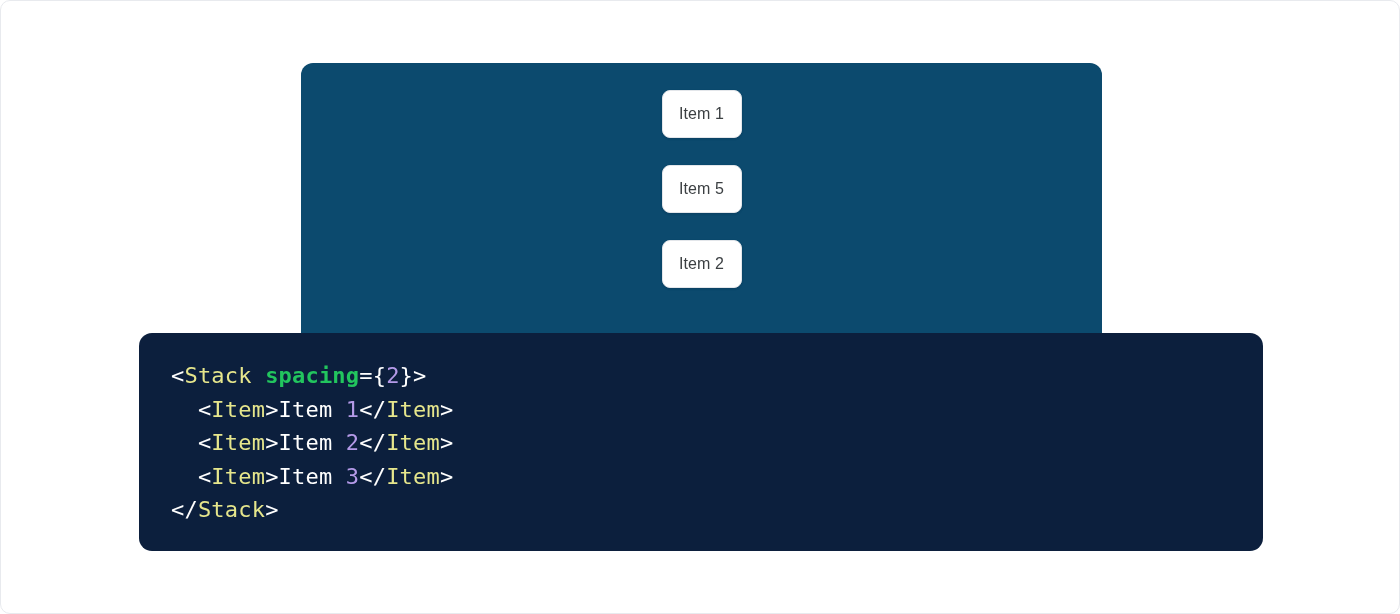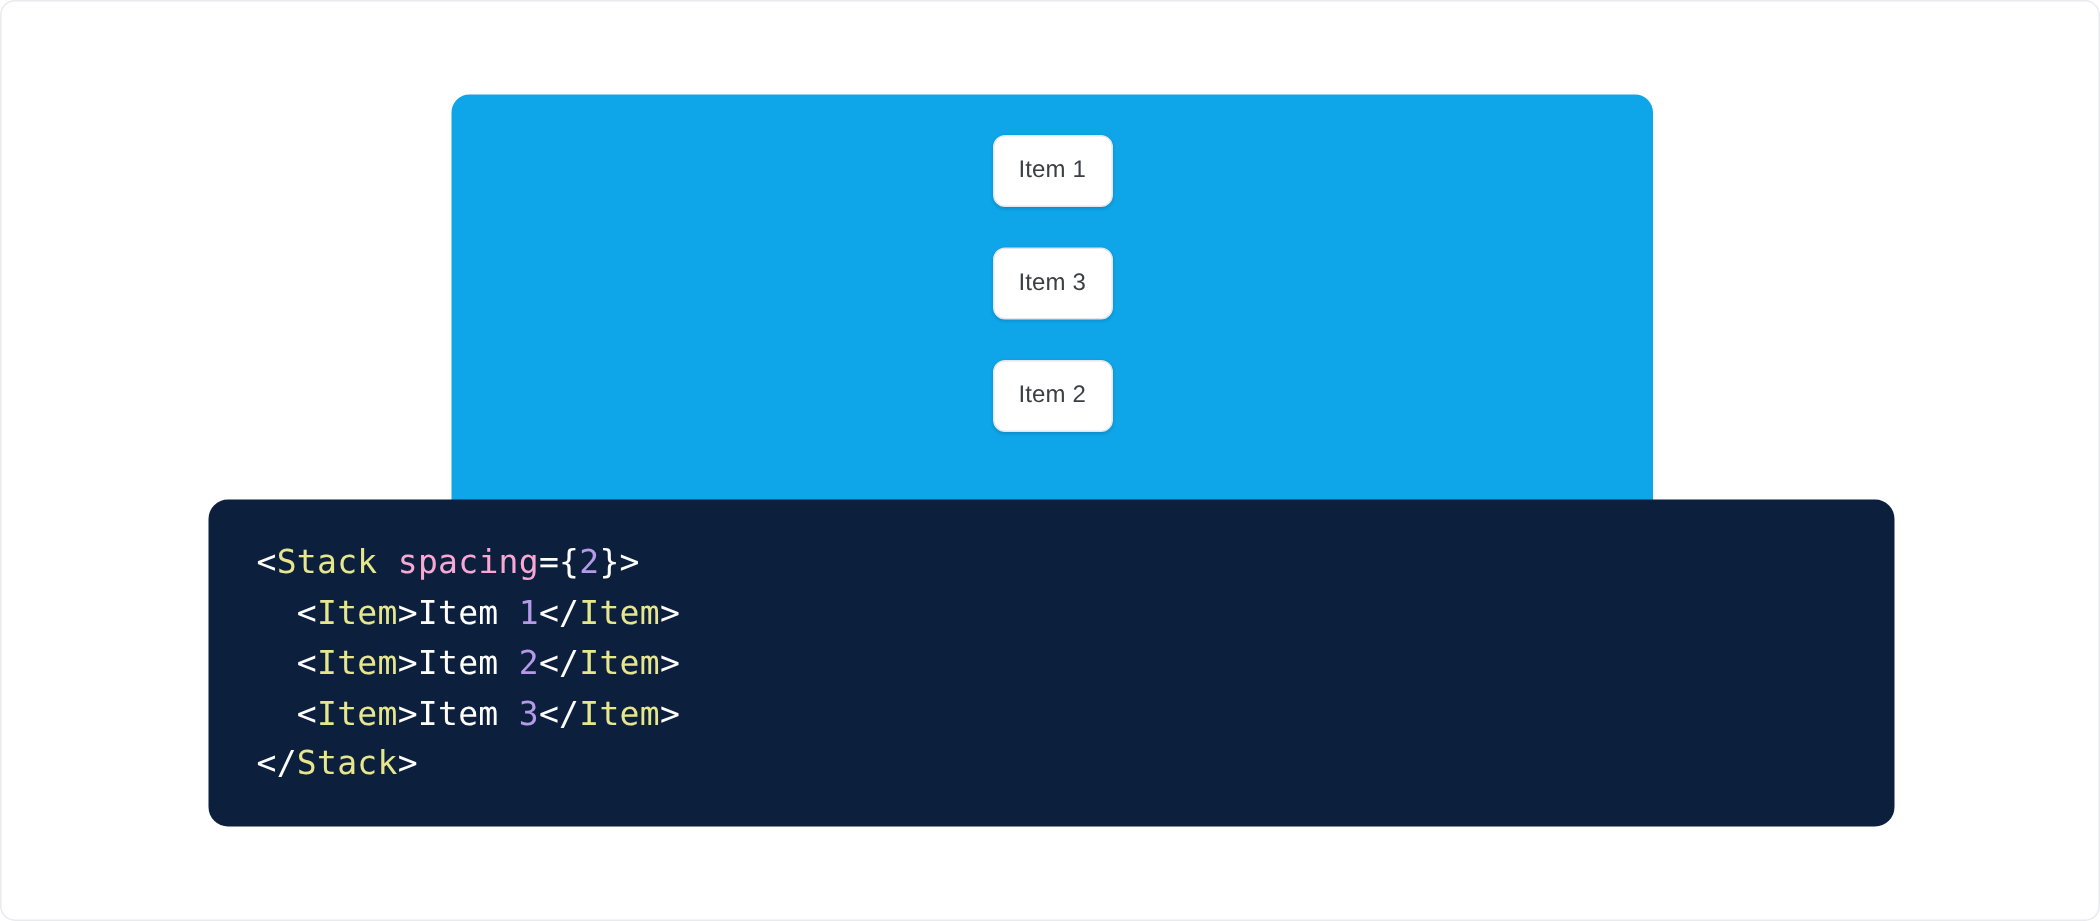--- a/index.html
+++ b/index.html
@@ -26,21 +26,21 @@
     overflow: hidden;
   }
 
   
   .preview-panel {
     position: absolute;
     left: 300px;
     top: 62px;
     width: 801px;
     height: 290px;
-    background: #0ea5e9;
+    background: #0c4a6e;
     border-radius: 12px;
     display: flex;
     flex-direction: column;
     align-items: center;
     padding-top: 27px;
     box-sizing: border-box;
   }
 
   .stack {
     display: flex;
@@ -86,37 +86,37 @@
     font-family: "DejaVu Sans Mono", "Liberation Mono", monospace;
     font-size: 22px;
     line-height: 33.6px;
     color: #ffffff;
     white-space: pre;
     letter-spacing: 0.2px;
   }
 
   .tok-punct { color: #ffffff; }
   .tok-tag   { color: #e6e68c; }
-  .tok-attr  { color: #f9a8d4; }
+  .tok-attr  { color: #22c55e; font-weight: bold; }
   .tok-num   { color: #b49ae8; }
   .tok-text  { color: #ffffff; }
 </style>
 </head>
 <body>
 
 <div id="page-root">
 
   <div class="preview-panel">
     <div class="stack" id="stack-container">
 
     <div class="stack-item">
           <span>Item 1</span>
         </div>
         <div class="stack-item">
-          <span>Item 3</span>
+          <span>Item 5</span>
         </div>
         <div class="stack-item">
           <span>Item 2</span>
         </div>
       </div>
   </div>
 
   <div class="code-panel">
     <pre class="code-pre" id="code-block"><span><span class="tok-punct">&lt;</span><span class="tok-tag">Stack</span><span class="tok-punct"> </span><span class="tok-attr">spacing</span><span class="tok-punct">={</span><span class="tok-num">2</span><span class="tok-punct">}&gt;</span></span>
 <span><span class="tok-punct">  &lt;</span><span class="tok-tag">Item</span><span class="tok-punct">&gt;</span><span class="tok-text">Item </span><span class="tok-num">1</span><span class="tok-punct">&lt;/</span><span class="tok-tag">Item</span><span class="tok-punct">&gt;</span></span>

